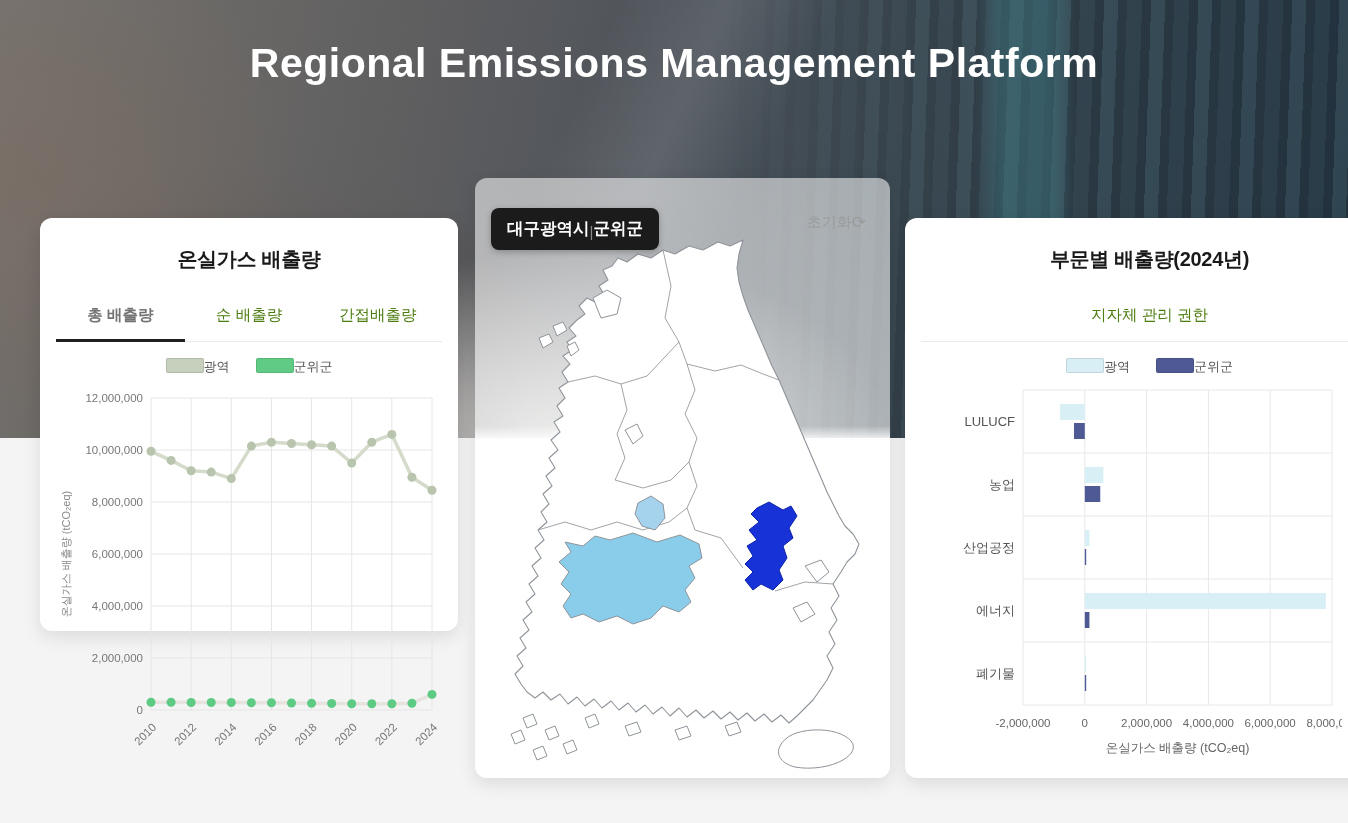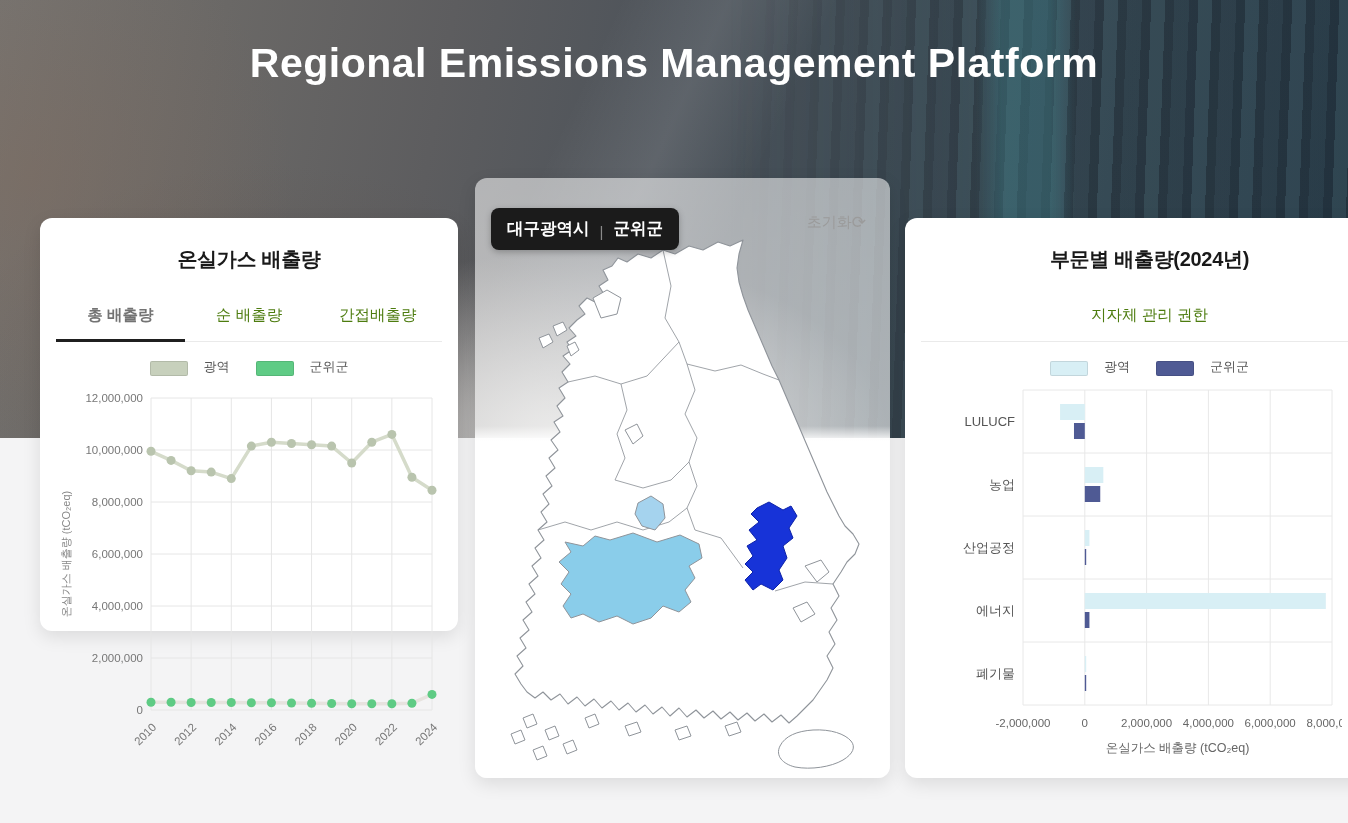--- a/index.html
+++ b/index.html
@@ -53,30 +53,30 @@
   
   .tabs{display:flex;margin:20px 16px 0 16px;border-bottom:1px solid #eaeaea;}
   .tab{
     flex:1 1 0;background:none;border:none;outline:none;cursor:pointer;
     font-family:inherit;font-size:15.5px;color:#4d7c0f;padding:12px 0 13px 0;
     border-bottom:3px solid transparent;margin-bottom:-1px;
   }
   .tab.active{color:#737373;font-weight:700;border-bottom-color:#1f1f1f;}
   
   .legend{display:flex;justify-content:center;gap:26px;margin-top:16px;}
-  .legend-item{display:flex;align-items:flex-end;gap:16px;cursor:pointer;}
+  .legend-item{display:flex;align-items:flex-start;gap:0;cursor:pointer;}
   .legend-swatch{width:36px;height:13px;border-radius:2px;border:1px solid rgba(0,0,0,0.10);}
   .legend-label{font-size:13px;color:#555;}
   .chart-svg{display:block;margin:4px auto 0 auto;}
   svg text{font-family:"Liberation Sans","DejaVu Sans",sans-serif;}
   
   .badge{
     position:absolute;left:16px;top:30px;background:#1b1b1b;color:#fff;
     border-radius:8px;padding:10px 16px;font-size:16.5px;font-weight:700;
-    display:flex;align-items:flex-end;gap:10px;box-shadow:0 2px 6px rgba(0,0,0,0.25);
+    display:flex;align-items:flex-end;box-shadow:0 2px 6px rgba(0,0,0,0.25);
   }
   .badge-sep{color:#8a8a8a;font-weight:400;font-size:15px;}
   .reset{
     position:absolute;right:18px;top:34px;background:none;border:none;cursor:pointer;
     color:#9b9b9b;font-family:inherit;font-size:15px;display:flex;align-items:center;
   }
   .reset-ico{font-size:17px;line-height:1;}
   .map-svg{position:absolute;left:0;top:0;width:415px;height:600px;}
 </style>
 </head>

